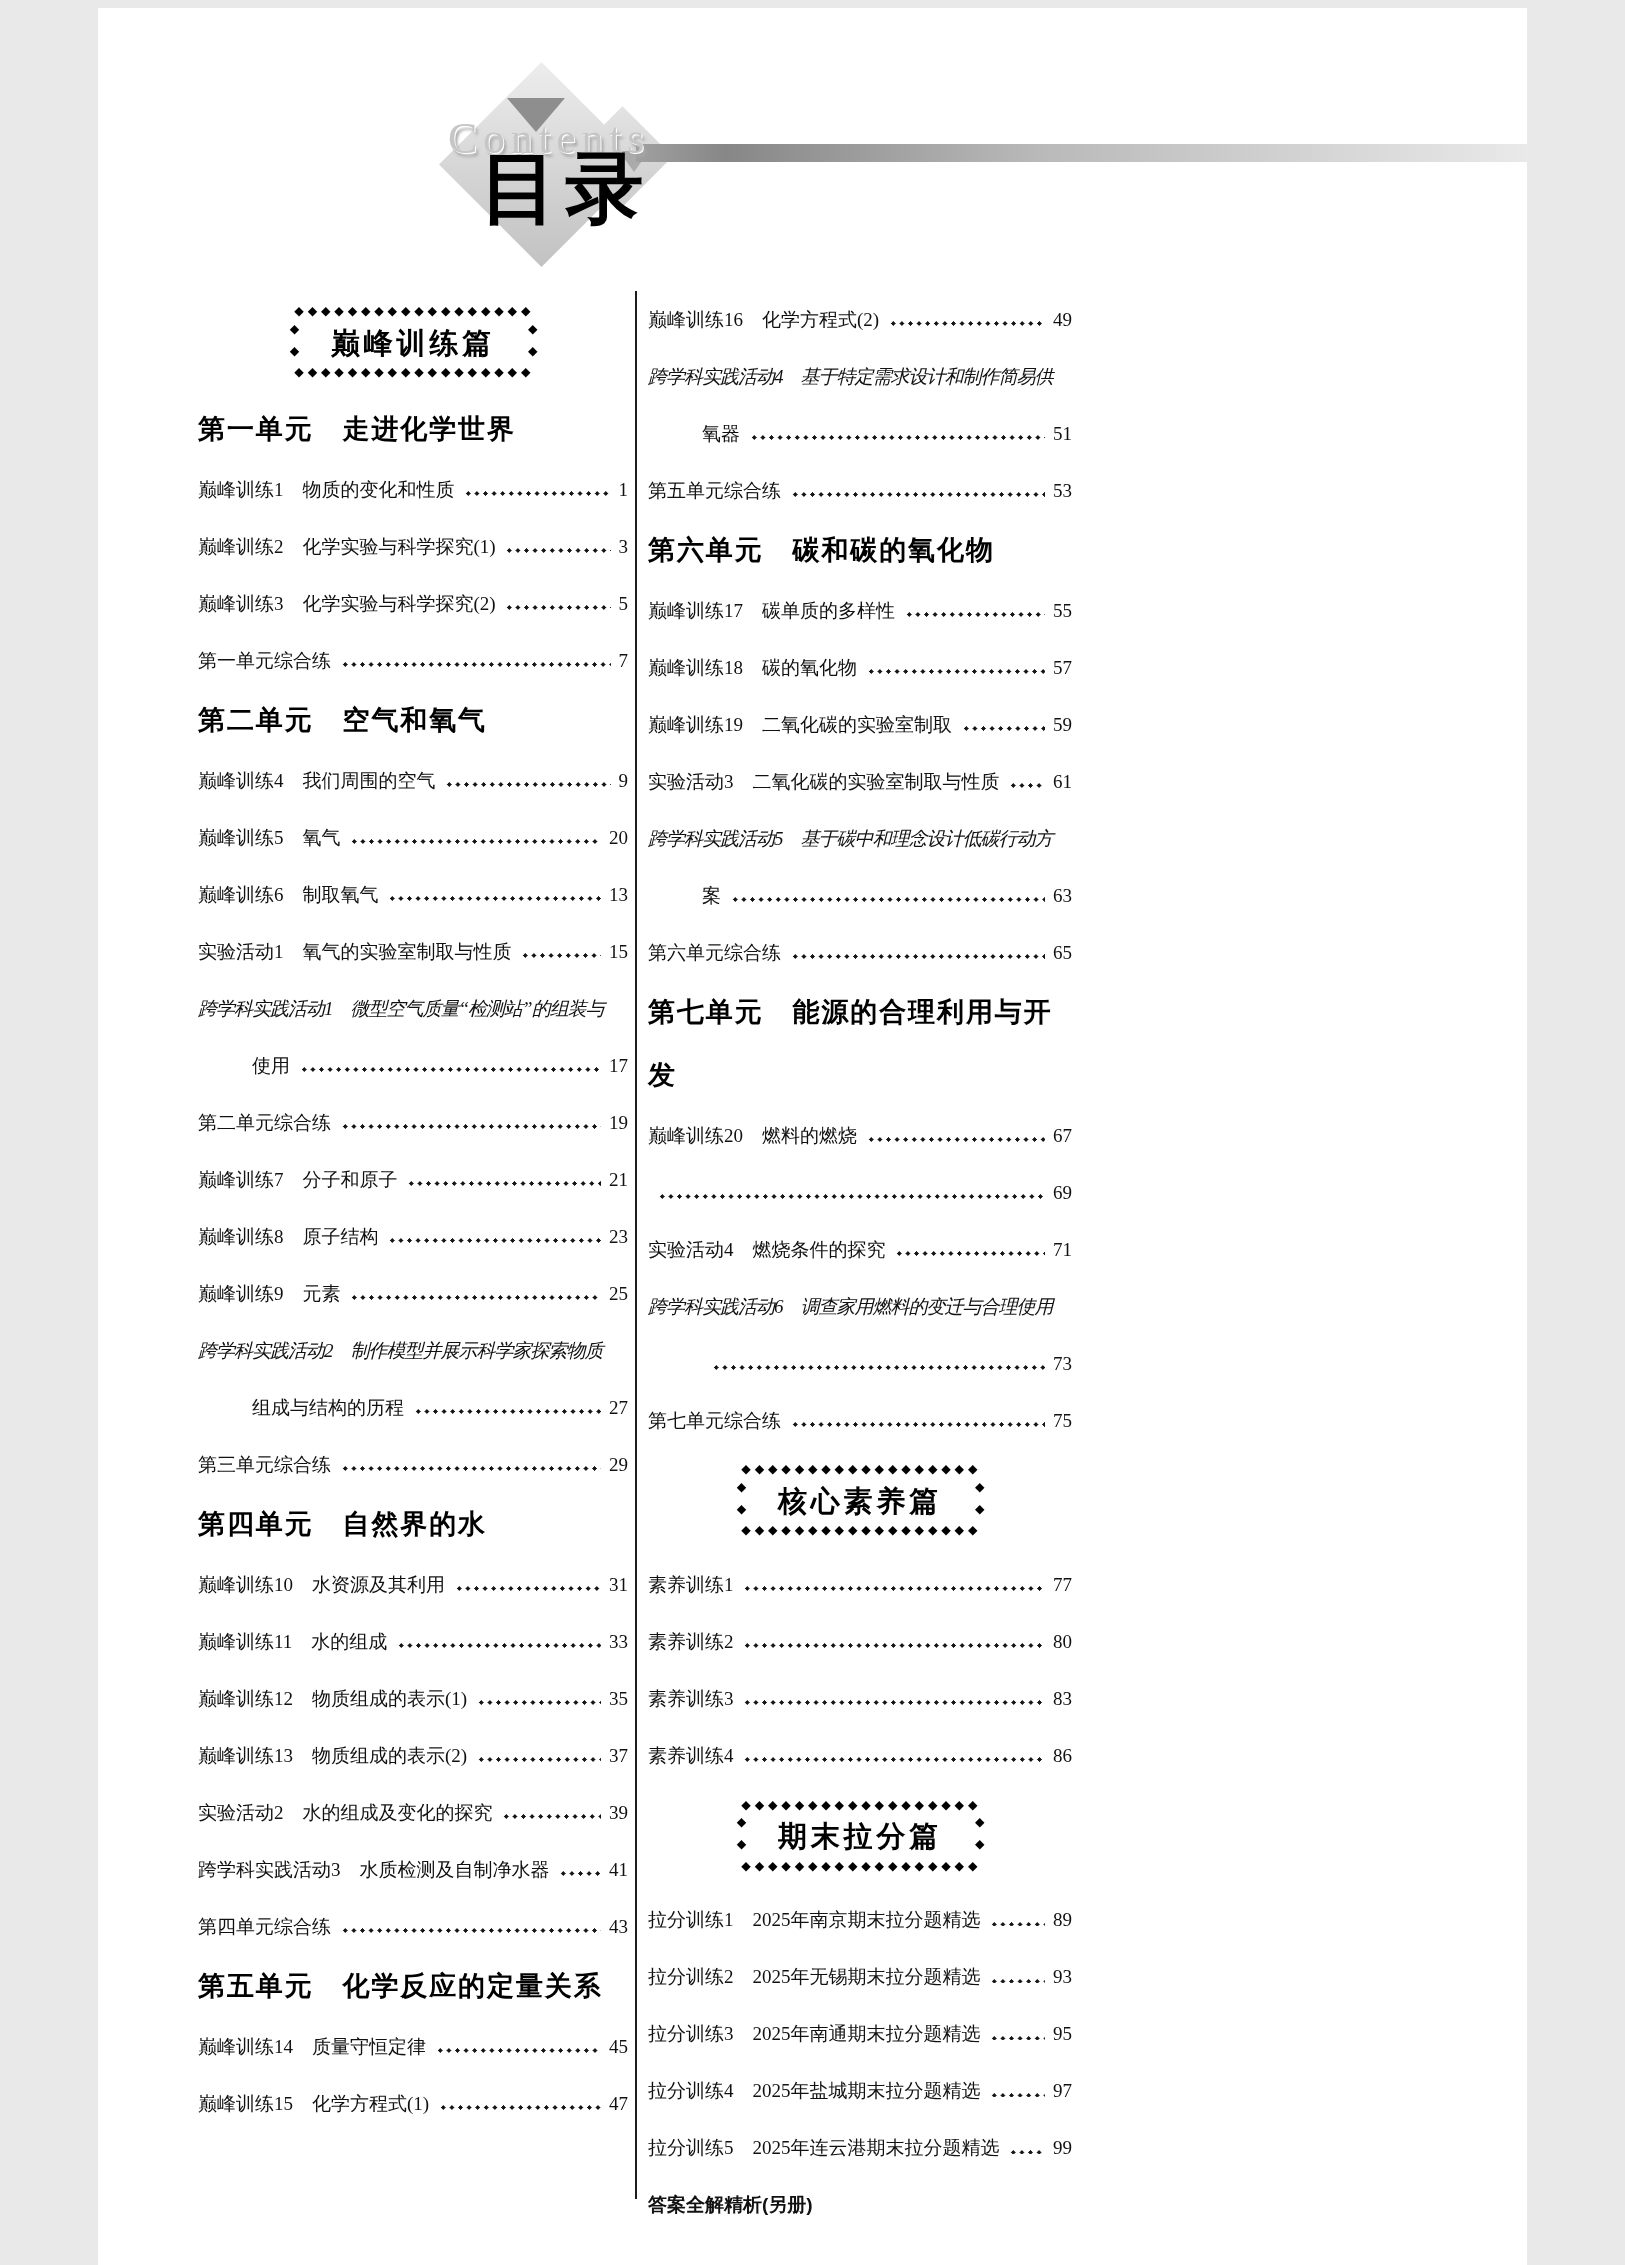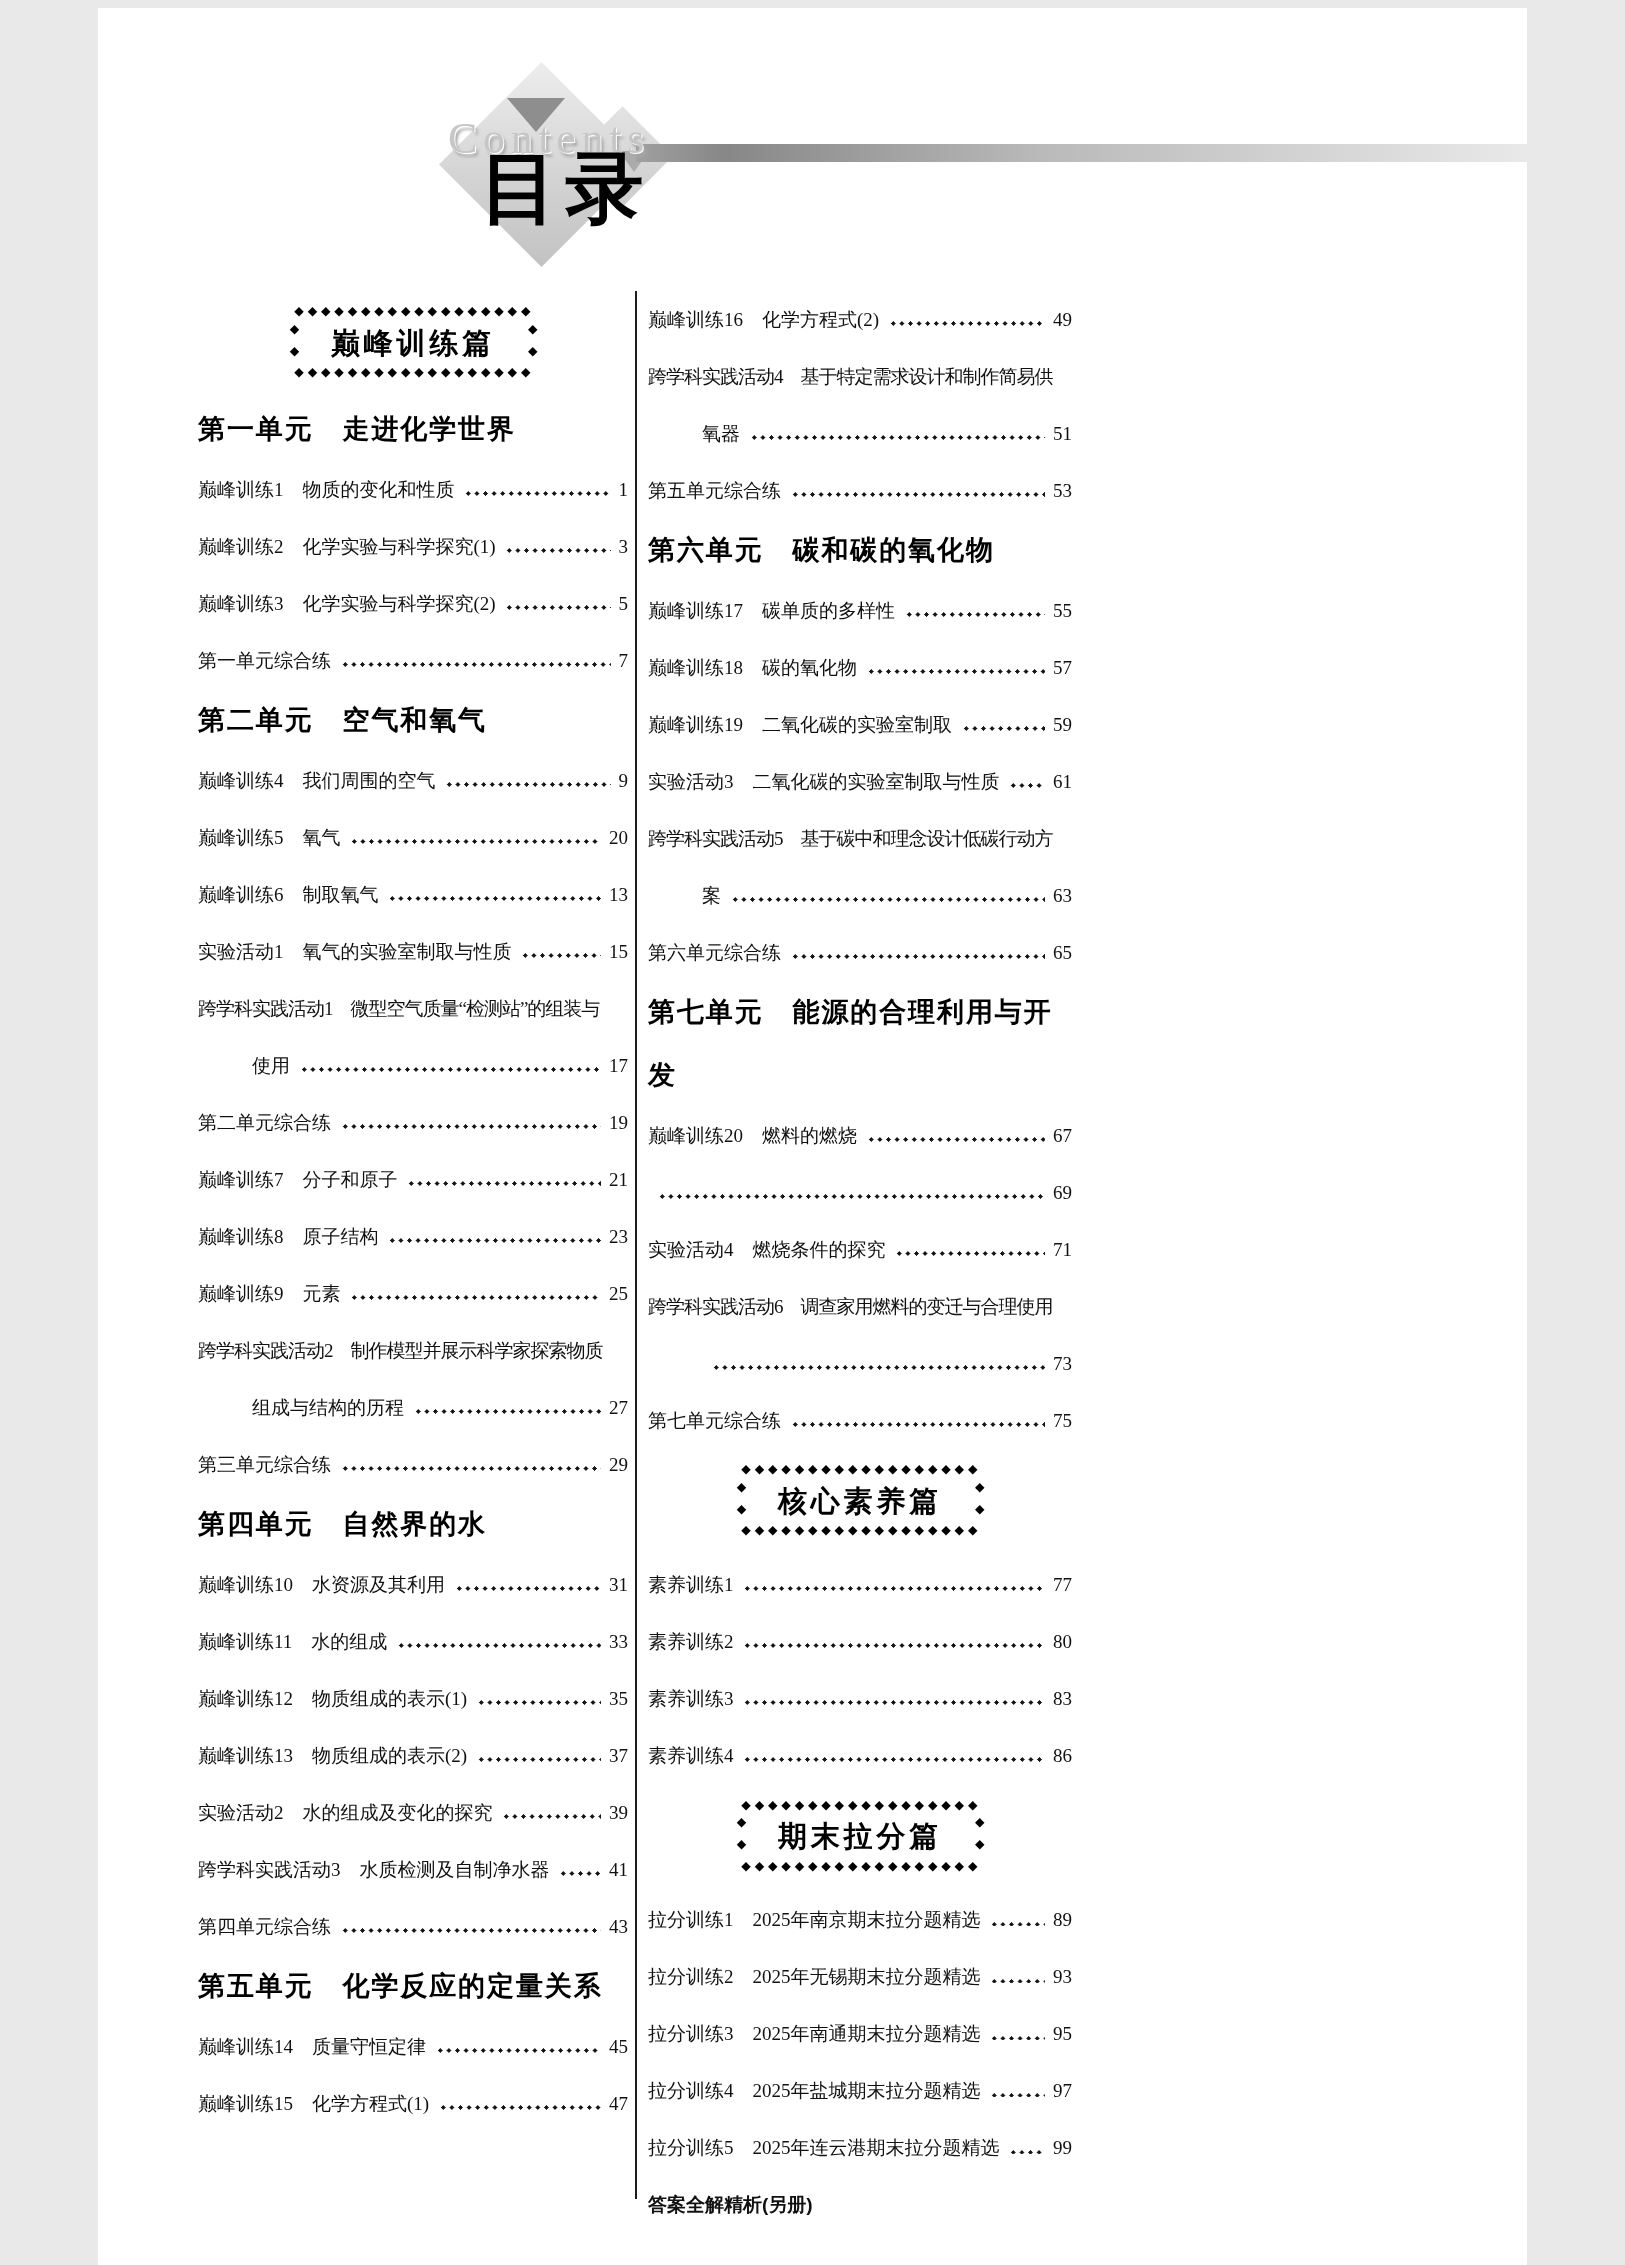--- a/index.html
+++ b/index.html
@@ -30,21 +30,21 @@
   
   .divider { position:absolute; left:537px; top:283px; width:1.9px; height:1908px; background:#1c1c1c; }
   .col { position:absolute; top:283px; color:#111; }
   .col-left  { left:100px; width:430px; }
   .col-right { left:550px; width:424px; }
 
   
   .entry { overflow:visible; }
   .eline { display:flex; align-items:baseline; line-height:57px; font-size:19px; }
   .eline.first { display:block; white-space:nowrap; }
-  .eline.first .etext { letter-spacing:-1px; }
+  .eline.first .etext { letter-spacing:-1px;font-style:italic; }
   .etext { white-space:pre; }
   .etext.cont { padding-left:54px; }
   .dots { flex:1 1 auto; min-width:13.4px; margin:0 7.6px 0 9.6px; height:4.8px; align-self:baseline;
           background-image:radial-gradient(circle,#161616 1.9px,rgba(0,0,0,0) 2.1px);
           background-size:8.6px 4.8px; background-repeat:repeat-x; background-position:left center; }
   .page-number { text-align:center; white-space:nowrap; }
 
   
   .unit-heading { font-size:27px; font-weight:700; line-height:63px;
                   letter-spacing:1.9px; color:#000; }

